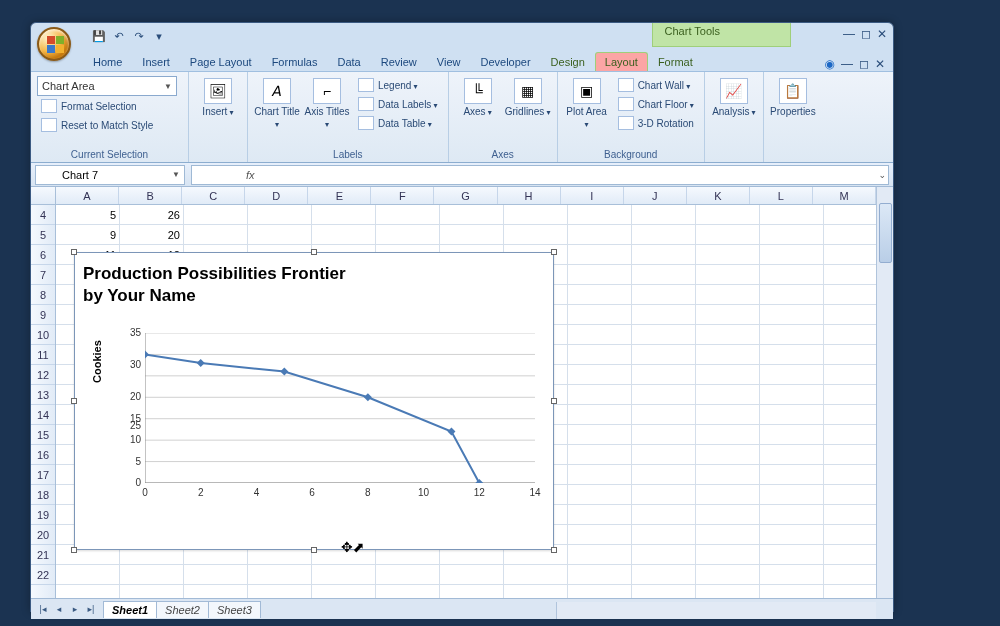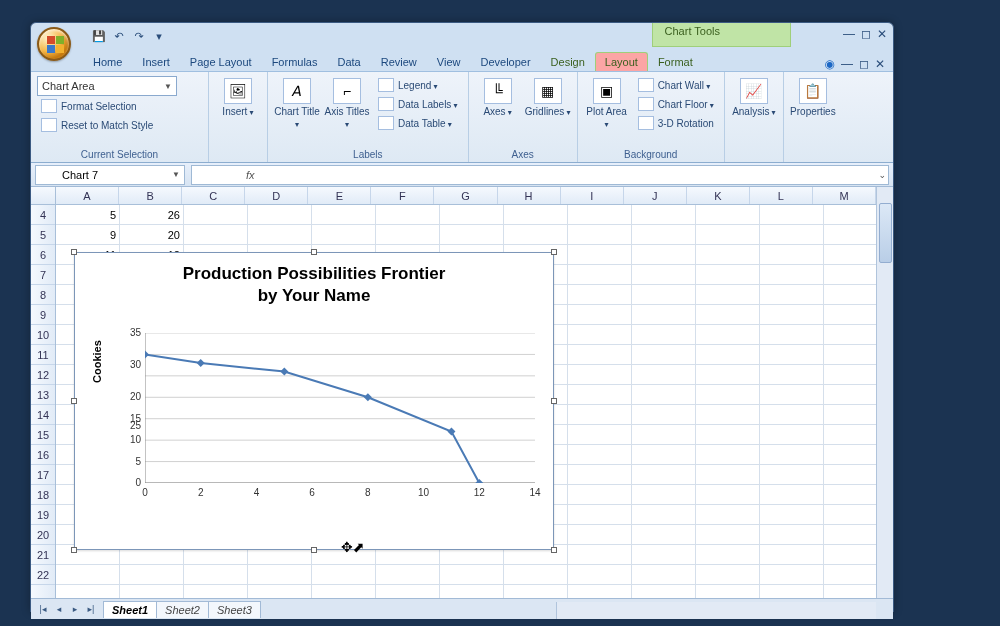--- a/index.html
+++ b/index.html
@@ -74,21 +74,21 @@
 
 .chart {
   position: absolute; left: 43px; top: 65px; width: 480px; height: 298px;
   background: #fff; border: 1px solid #7c96b8;
   box-shadow: 0 1px 2px rgba(0,0,0,.15);
 }
 .chart .handle { position: absolute; width: 6px; height: 6px; background: #fff; border: 1px solid #666; }
 .h-tl{left:-4px;top:-4px}.h-tr{right:-4px;top:-4px}.h-bl{left:-4px;bottom:-4px}.h-br{right:-4px;bottom:-4px}
 .h-t{left:50%;top:-4px;margin-left:-3px}.h-b{left:50%;bottom:-4px;margin-left:-3px}
 .h-l{left:-4px;top:50%;margin-top:-3px}.h-r{right:-4px;top:50%;margin-top:-3px}
-.chart-title { text-align: center; font-weight: bold; font-size: 17px; padding: 10px 8px 6px; line-height: 22px; }
+.chart-title { font-weight: bold; font-size: 17px; padding: 10px 8px 6px; line-height: 22px; }
 .plot { position: absolute; left: 70px; top: 80px; width: 390px; height: 150px; }
 .ylabel { position: absolute; left: 16px; top: 130px; transform: rotate(-90deg); transform-origin: left top; font-size: 11px; font-weight: bold; }
 .xlabel { position: absolute; left: 0; right: 0; bottom: 14px; text-align: center; font-size: 11px; font-weight: bold; }
 .ytick { position: absolute; left: 44px; width: 22px; text-align: right; font-size: 10px; color: #333; }
 .xtick { position: absolute; top: 234px; width: 20px; text-align: center; font-size: 10px; color: #333; }
 
 .cursor { position: absolute; left: 310px; top: 352px; font-size: 14px; pointer-events: none; }
 
 .tabsheet { height: 21px; background: #dbe6f3; border-top: 1px solid #a2bad6; display: flex; align-items: center; font-size: 11px; position: relative; }
 .tabsheet .nav { display: flex; gap: 0; padding: 0 4px; }
@@ -138,21 +138,21 @@
     <div class="tab format">Format</div>
     <div class="help">
       <span style="color:#1c68c5">◉</span>
       <span>—</span>
       <span>◻</span>
       <span>✕</span>
     </div>
   </div>
 
   <div class="ribbon">
-    <div class="group" style="width:178px">
+    <div class="group" style="width:158px">
       <div class="stack">
         <div class="sel-dd">
           <span>Chart Area</span>
           <span class="dd">▼</span>
         </div>
         <div class="smallbtn">
           <span class="sicon"></span>
           <span>Format Selection</span>
         </div>
         <div class="smallbtn">

